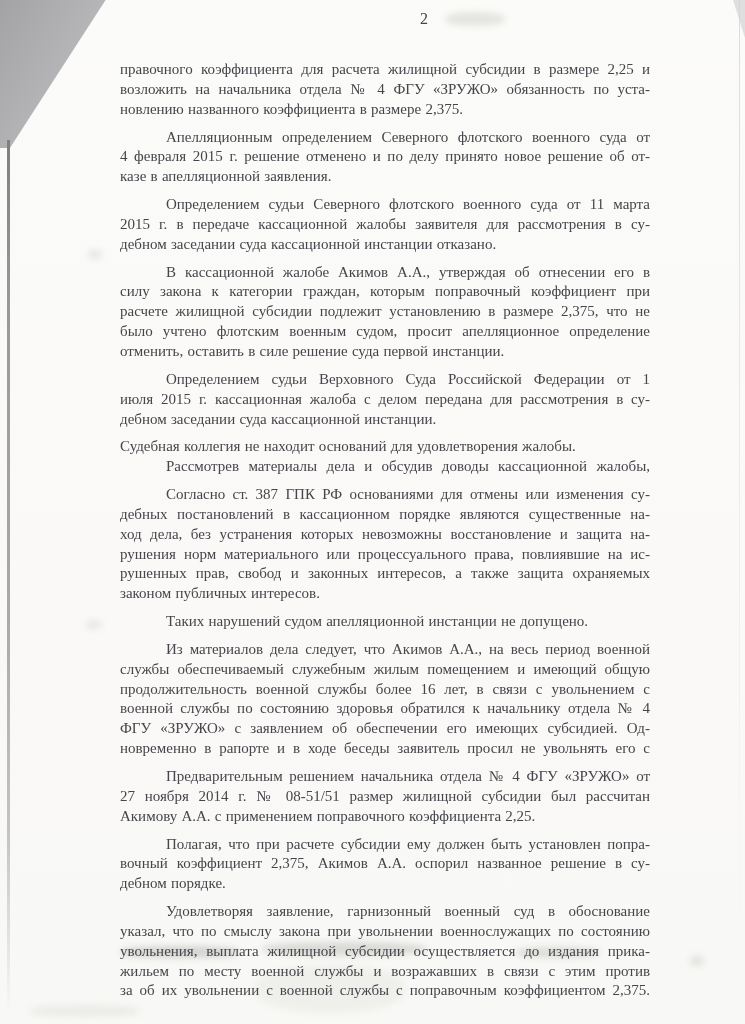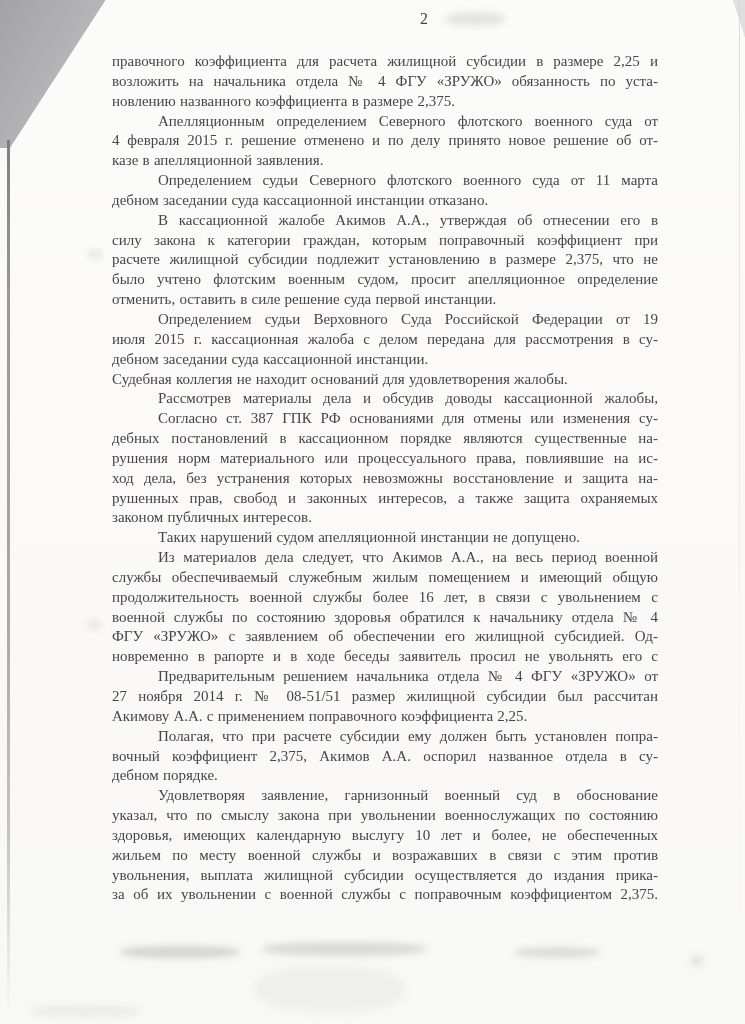--- a/index.html
+++ b/index.html
@@ -66,21 +66,21 @@
     position: absolute;
     top: 10px; left: 420px;
     font-size: 16px;
     letter-spacing: .5px;
   }
   .text-block {
     position: absolute;
     top: 52px; left: 112px;
     width: 546px;
   }
-  .paragraph { margin: 0; }
+  .paragraph { margin: 8px; }
   .line {
     font-size: 15px;
     line-height: 19.85px;
     text-align: justify;
     text-align-last: justify;
     word-spacing: .5px;
   }
   .line.indent { text-indent: 46px; }
   .line.last   { text-align-last: left; }
 </style>
@@ -110,70 +110,70 @@
         <div class="line">возложить на начальника отдела № 4 ФГУ «ЗРУЖО» обязанность по уста-</div>
         <div class="line last">новлению названного коэффициента в размере 2,375.</div>
       </div>
       <div class="paragraph">
         <div class="line indent">Апелляционным определением Северного флотского военного суда от</div>
         <div class="line">4 февраля 2015 г. решение отменено и по делу принято новое решение об от-</div>
         <div class="line last">казе в апелляционной заявления.</div>
       </div>
       <div class="paragraph">
         <div class="line indent">Определением судьи Северного флотского военного суда от 11 марта</div>
+        <div class="line">2015 г. в передаче кассационной жалобы заявителя для рассмотрения в су-</div>
         <div class="line last">дебном заседании суда кассационной инстанции отказано.</div>
       </div>
       <div class="paragraph">
         <div class="line indent">В кассационной жалобе Акимов А.А., утверждая об отнесении его в</div>
         <div class="line">силу закона к категории граждан, которым поправочный коэффициент при</div>
         <div class="line">расчете жилищной субсидии подлежит установлению в размере 2,375, что не</div>
         <div class="line">было учтено флотским военным судом, просит апелляционное определение</div>
         <div class="line last">отменить, оставить в силе решение суда первой инстанции.</div>
       </div>
       <div class="paragraph">
-        <div class="line indent">Определением судьи Верховного Суда Российской Федерации от 19</div>
+        <div class="line indent">Определением судьи Верховного Суда Российской Федерации от 1</div>
         <div class="line">июля 2015 г. кассационная жалоба с делом передана для рассмотрения в су-</div>
         <div class="line last">дебном заседании суда кассационной инстанции.</div>
       </div>
       <div class="paragraph">
         <div class="line last">Судебная коллегия не находит оснований для удовлетворения жалобы.</div>
         <div class="line indent">Рассмотрев материалы дела и обсудив доводы кассационной жалобы,</div>
       </div>
       <div class="paragraph">
         <div class="line indent">Согласно ст. 387 ГПК РФ основаниями для отмены или изменения су-</div>
         <div class="line">дебных постановлений в кассационном порядке являются существенные на-</div>
+        <div class="line">ход дела, без устранения которых невозможны восстановление и защита на-</div>
         <div class="line">рушения норм материального или процессуального права, повлиявшие на ис-</div>
-        <div class="line">ход дела, без устранения которых невозможны восстановление и защита на-</div>
         <div class="line">рушенных прав, свобод и законных интересов, а также защита охраняемых</div>
         <div class="line last">законом публичных интересов.</div>
       </div>
       <div class="paragraph">
         <div class="line indent last">Таких нарушений судом апелляционной инстанции не допущено.</div>
       </div>
       <div class="paragraph">
         <div class="line indent">Из материалов дела следует, что Акимов А.А., на весь период военной</div>
         <div class="line">службы обеспечиваемый служебным жилым помещением и имеющий общую</div>
         <div class="line">продолжительность военной службы более 16 лет, в связи с увольнением с</div>
         <div class="line">военной службы по состоянию здоровья обратился к начальнику отдела № 4</div>
-        <div class="line">ФГУ «ЗРУЖО» с заявлением об обеспечении его жилищной субсидией. Од-</div>
+        <div class="line">ФГУ «ЗРУЖО» с заявлением об обеспечении его имеющих субсидией. Од-</div>
         <div class="line">новременно в рапорте и в ходе беседы заявитель просил не увольнять его с</div>
       </div>
       <div class="paragraph">
         <div class="line indent">Предварительным решением начальника отдела № 4 ФГУ «ЗРУЖО» от</div>
         <div class="line">27 ноября 2014 г. № 08-51/51 размер жилищной субсидии был рассчитан</div>
         <div class="line last">Акимову А.А. с применением поправочного коэффициента 2,25.</div>
       </div>
       <div class="paragraph">
         <div class="line indent">Полагая, что при расчете субсидии ему должен быть установлен попра-</div>
-        <div class="line">вочный коэффициент 2,375, Акимов А.А. оспорил названное отдела в су-</div>
+        <div class="line">вочный коэффициент 2,375, Акимов А.А. оспорил названное решение в су-</div>
         <div class="line last">дебном порядке.</div>
       </div>
       <div class="paragraph">
         <div class="line indent">Удовлетворяя заявление, гарнизонный военный суд в обоснование</div>
         <div class="line">указал, что по смыслу закона при увольнении военнослужащих по состоянию</div>
-        <div class="line">здоровья, имеющих календарную выслугу 10 лет и более, не обеспеченных</div>
+        <div class="line">увольнения, выплата жилищной субсидии осуществляется до издания прика-</div>
         <div class="line">жильем по месту военной службы и возражавших в связи с этим против</div>
-        <div class="line">увольнения, выплата жилищной субсидии осуществляется до издания прика-</div>
         <div class="line">за об их увольнении с военной службы с поправочным коэффициентом 2,375.</div>
       </div>
     </div>
 
 </div>
 
 </body></html>

